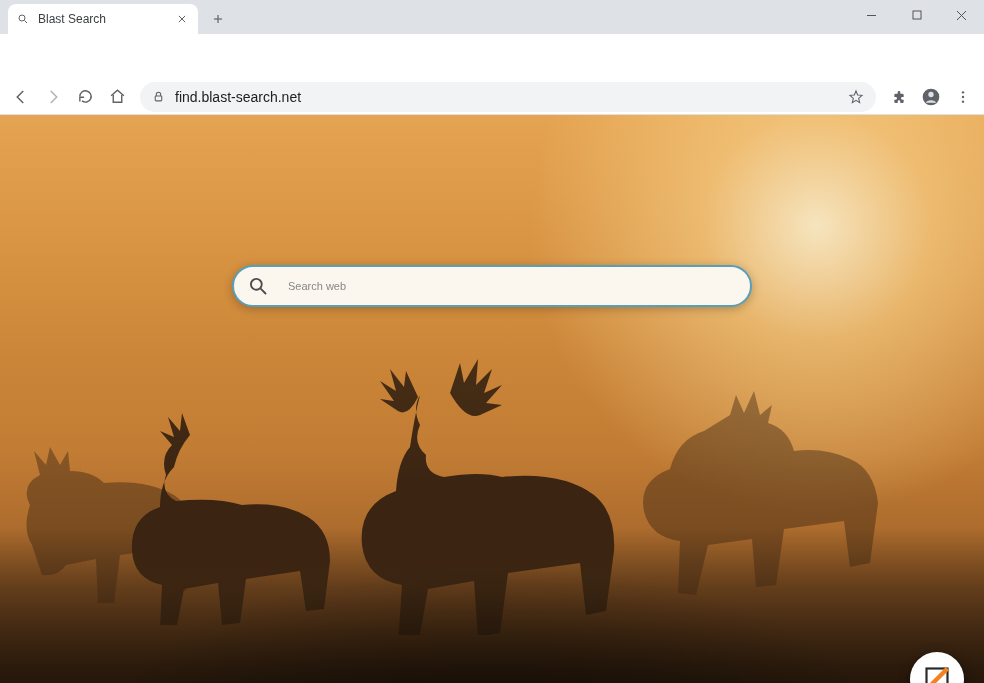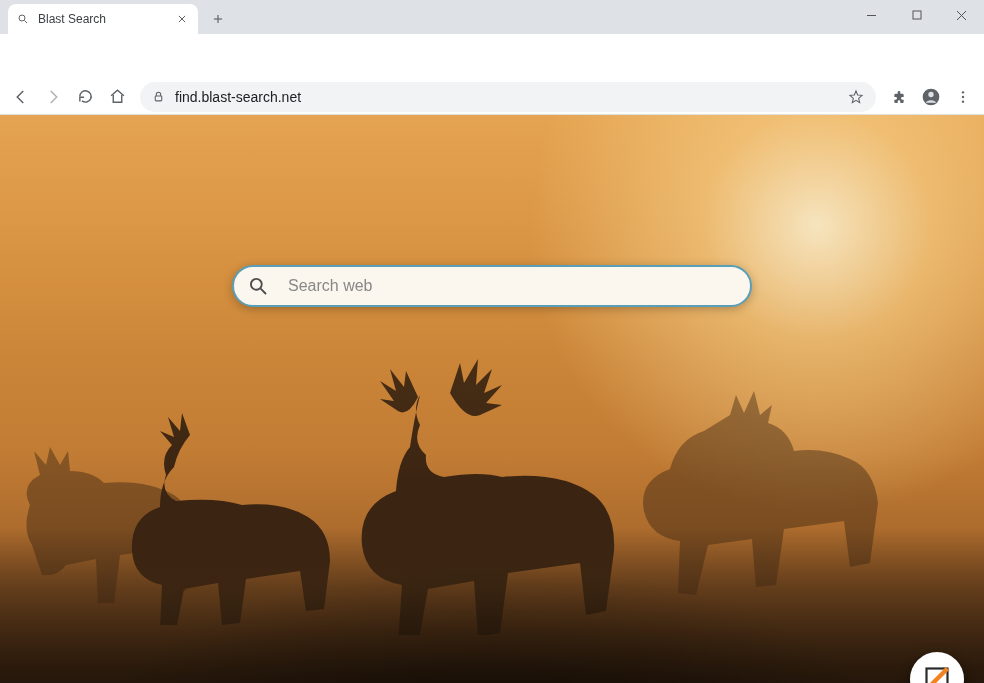--- a/index.html
+++ b/index.html
@@ -35,21 +35,21 @@
   }
   .haze { position:absolute; inset:0; background: linear-gradient(180deg, rgba(220,160,80,0.2), rgba(180,120,50,0.1) 40%, rgba(0,0,0,0) 60%); pointer-events:none;}
 
   .deer { position:absolute; fill:#3b2512; }
   .deer.faded { fill:rgba(60,37,18,0.45); }
 
   
   .searchwrap { position:absolute; left:50%; top:150px; transform:translateX(-50%); width:520px; }
   .searchbox { width:100%; height:42px; background:#fbf6ee; border:2px solid #5a9fb8; border-radius:21px; display:flex; align-items:center; padding:0 12px 0 14px; box-shadow: 0 2px 10px rgba(0,0,0,0.25); }
   .searchbox .sicon { color:#4b4b4b; margin-right:20px; display:flex; }
-  .searchbox input { border:none; outline:none; background:transparent; flex:1; font-size:16px; color:#777; }
+  .searchbox input { border:none; outline:none; background:transparent; flex:1; font-size:11px; color:#777; }
   .searchbox input::placeholder { color:#888; }
 
   
   .floatbtn { position:absolute; right:20px; bottom:22px; width:54px; height:54px; border-radius:50%; background:#fff; box-shadow:0 3px 12px rgba(0,0,0,0.4); display:flex; align-items:center; justify-content:center; }
   .floatbtn svg { width:28px; height:28px; }
 
   svg { display:block; }
 </style>
 </head>
 <body>

